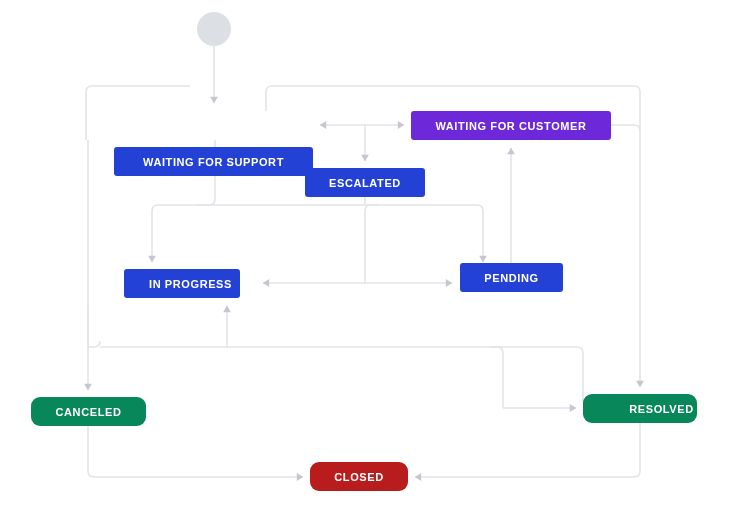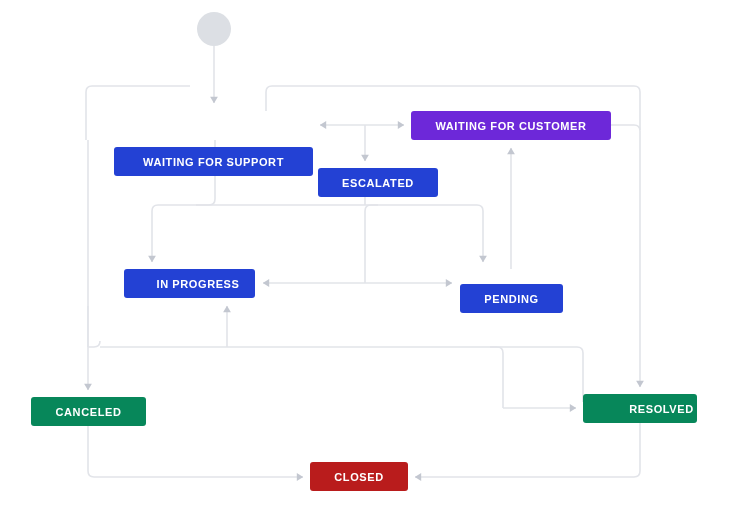--- a/index.html
+++ b/index.html
@@ -35,21 +35,21 @@
     font-size: 11px;
     font-weight: bold;
     letter-spacing: 0.6px;
     text-transform: uppercase;
     white-space: nowrap;
     box-sizing: border-box;
     user-select: none;
     z-index: 3;
   }
   .node.blue   { background: #2341d4; }
-  .node.green  { background: #07875a; }
+  .node.green  { background: #07875a; border-radius: 9px; }
   .start-node {
     position: absolute;
     border-radius: 50%;
     background: #dcdfe4;
     z-index: 3;
   }
 </style>
 </head>
 <body>
 
@@ -116,27 +116,27 @@
 
   <div class="start-node" style="left: 197px; top: 12px; width: 34px; height: 34px; background: rgb(220, 223, 228);"></div>
 
   <div id="nodes">
       <div class="node blue" style="left: 114px; top: 111px; width: 199px; height: 29px; background: rgb(35, 65, 212); color: rgb(255, 255, 255); margin-top: 36px;">
         <span>WAITING FOR SUPPORT</span>
       </div>
       <div class="node blue" style="left: 411px; top: 111px; width: 200px; height: 29px; background: #6d28d9; color: rgb(255, 255, 255);">
         <span>WAITING FOR CUSTOMER</span>
       </div>
-      <div class="node blue" style="left: 305px; top: 168px; width: 120px; height: 29px; background: rgb(35, 65, 212); color: rgb(255, 255, 255); margin-left: 13px;">
+      <div class="node blue" style="left: 305px; top: 168px; width: 120px; height: 29px; background: rgb(35, 65, 212); color: rgb(255, 255, 255);">
         <span>ESCALATED</span>
       </div>
-      <div class="node blue" style="left: 124px; top: 269px; width: 131px; height: 29px; background: rgb(35, 65, 212); color: rgb(255, 255, 255); padding-left: 17px;">
+      <div class="node blue" style="left: 124px; top: 269px; width: 116px; height: 29px; background: rgb(35, 65, 212); color: rgb(255, 255, 255); padding-left: 17px;">
         <span>IN PROGRESS</span>
       </div>
-      <div class="node blue" style="left: 460px; top: 284px; width: 103px; height: 29px; background: rgb(35, 65, 212); color: rgb(255, 255, 255);">
+      <div class="node blue" style="left: 460px; top: 263px; width: 103px; height: 29px; background: rgb(35, 65, 212); color: rgb(255, 255, 255);">
         <span>PENDING</span>
       </div>
       <div class="node green" style="left: 31px; top: 397px; width: 115px; height: 29px; background: rgb(7, 135, 90); color: rgb(255, 255, 255);">
         <span>CANCELED</span>
       </div>
       <div class="node green" style="left: 583px; top: 394px; width: 114px; height: 29px; background: rgb(7, 135, 90); color: rgb(255, 255, 255); padding-left: 43px;">
         <span>RESOLVED</span>
       </div>
       <div class="node green" style="left: 310px; top: 462px; width: 98px; height: 29px; background: #b91c1c; color: rgb(255, 255, 255);">
         <span>CLOSED</span>

